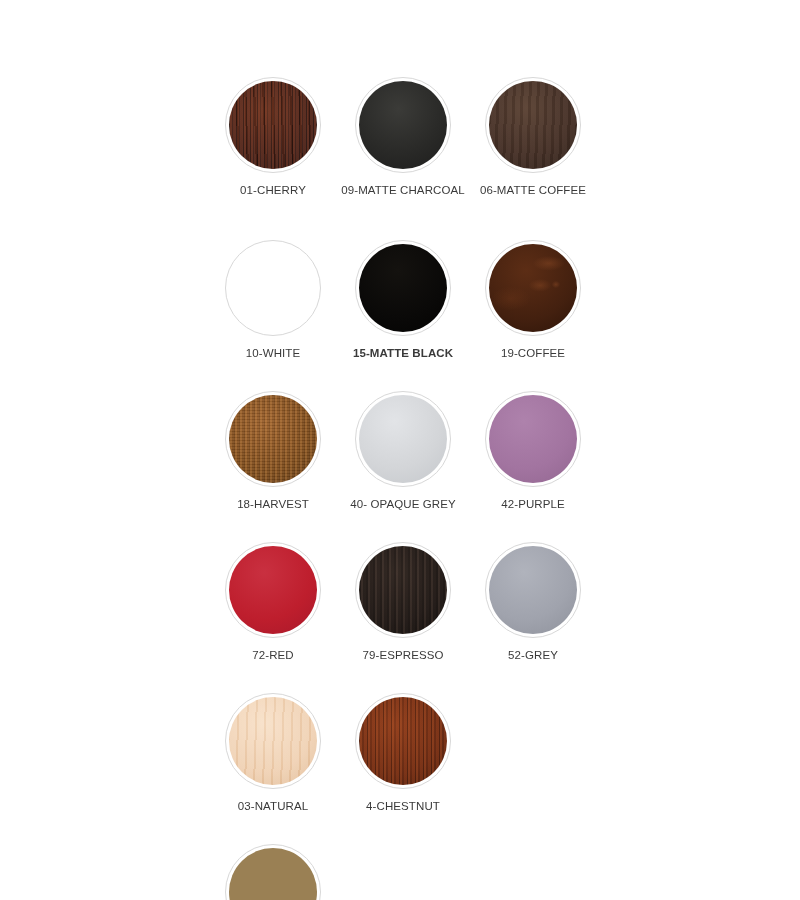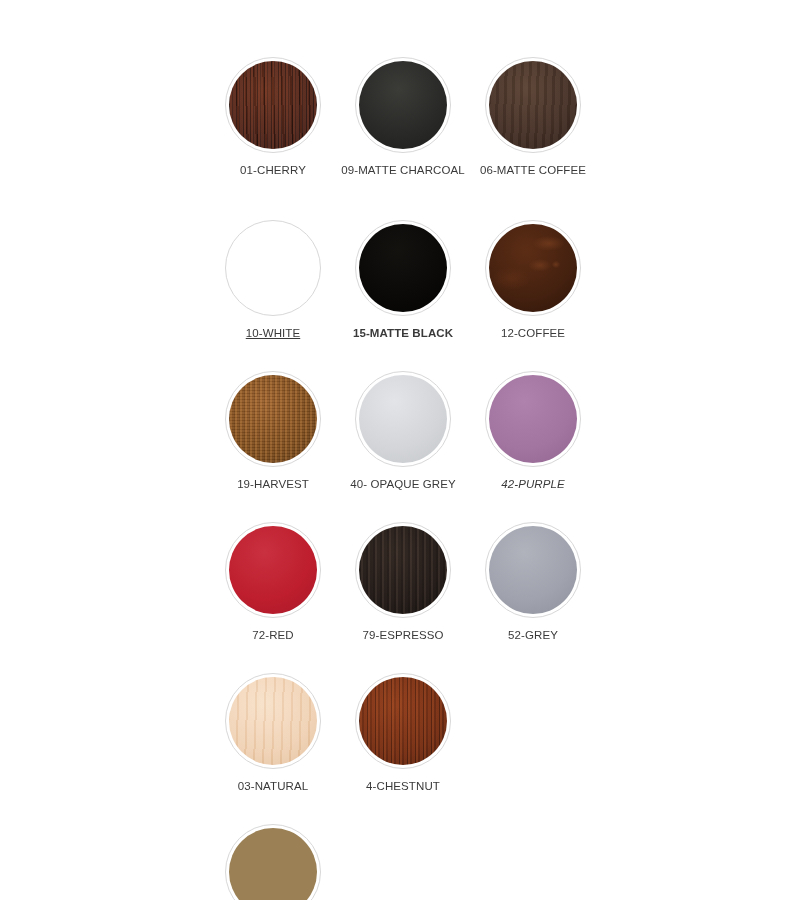--- a/index.html
+++ b/index.html
@@ -12,21 +12,21 @@
     background: #ffffff;
     font-family: "Liberation Sans", sans-serif;
     overflow: hidden;
   }
 
   #swatch-sheet {
     position: relative;
     width: 800px;
     height: 900px;
     box-sizing: border-box;
-    padding-top: 25px;
+    padding-top: 45px;
   }
 
   .swatch-row {
     display: flex;
     justify-content: flex-start;
     margin-left: 208px;
   }
 
   .swatch-cell {
     width: 130px;
@@ -242,53 +242,53 @@
           <div class="swatch-disc fill-matte-coffee"></div>
         </div>
         <div class="swatch-label" style="color: rgb(58, 58, 58);">06-MATTE COFFEE</div>
       </div>
     </div>
     <div class="swatch-row" style="margin-top: 44px;">
       <div class="swatch-cell">
         <div class="swatch-ring" style="border-color: rgb(216, 216, 216);">
           <div class="swatch-disc fill-white"></div>
         </div>
-        <div class="swatch-label" style="color: rgb(58, 58, 58); text-decoration: underline;">10-WHITE</div>
+        <div class="swatch-label" style="color: rgb(58, 58, 58);">10-WHITE</div>
       </div>
       <div class="swatch-cell">
         <div class="swatch-ring" style="border-color: rgb(216, 216, 216);">
           <div class="swatch-disc fill-matte-black"></div>
         </div>
         <div class="swatch-label" style="color: rgb(58, 58, 58); font-weight: bold;">15-MATTE BLACK</div>
       </div>
       <div class="swatch-cell">
         <div class="swatch-ring" style="border-color: rgb(216, 216, 216);">
           <div class="swatch-disc fill-coffee"></div>
         </div>
-        <div class="swatch-label" style="color: rgb(58, 58, 58);">12-COFFEE</div>
+        <div class="swatch-label" style="color: rgb(58, 58, 58);">19-COFFEE</div>
       </div>
     </div>
     <div class="swatch-row" style="margin-top: 32px;">
       <div class="swatch-cell">
         <div class="swatch-ring" style="border-color: rgb(216, 216, 216);">
           <div class="swatch-disc fill-harvest"></div>
         </div>
-        <div class="swatch-label" style="color: rgb(58, 58, 58);">19-HARVEST</div>
+        <div class="swatch-label" style="color: rgb(58, 58, 58);">18-HARVEST</div>
       </div>
       <div class="swatch-cell">
         <div class="swatch-ring" style="border-color: rgb(216, 216, 216);">
           <div class="swatch-disc fill-opaque-grey"></div>
         </div>
         <div class="swatch-label" style="color: rgb(58, 58, 58);">40- OPAQUE GREY</div>
       </div>
       <div class="swatch-cell">
         <div class="swatch-ring" style="border-color: rgb(216, 216, 216);">
           <div class="swatch-disc fill-purple"></div>
         </div>
-        <div class="swatch-label" style="color: rgb(58, 58, 58); font-style: italic;">42-PURPLE</div>
+        <div class="swatch-label" style="color: rgb(58, 58, 58);">42-PURPLE</div>
       </div>
     </div>
     <div class="swatch-row" style="margin-top: 32px;">
       <div class="swatch-cell">
         <div class="swatch-ring" style="border-color: rgb(216, 216, 216);">
           <div class="swatch-disc fill-red"></div>
         </div>
         <div class="swatch-label" style="color: rgb(58, 58, 58);">72-RED</div>
       </div>
       <div class="swatch-cell">

